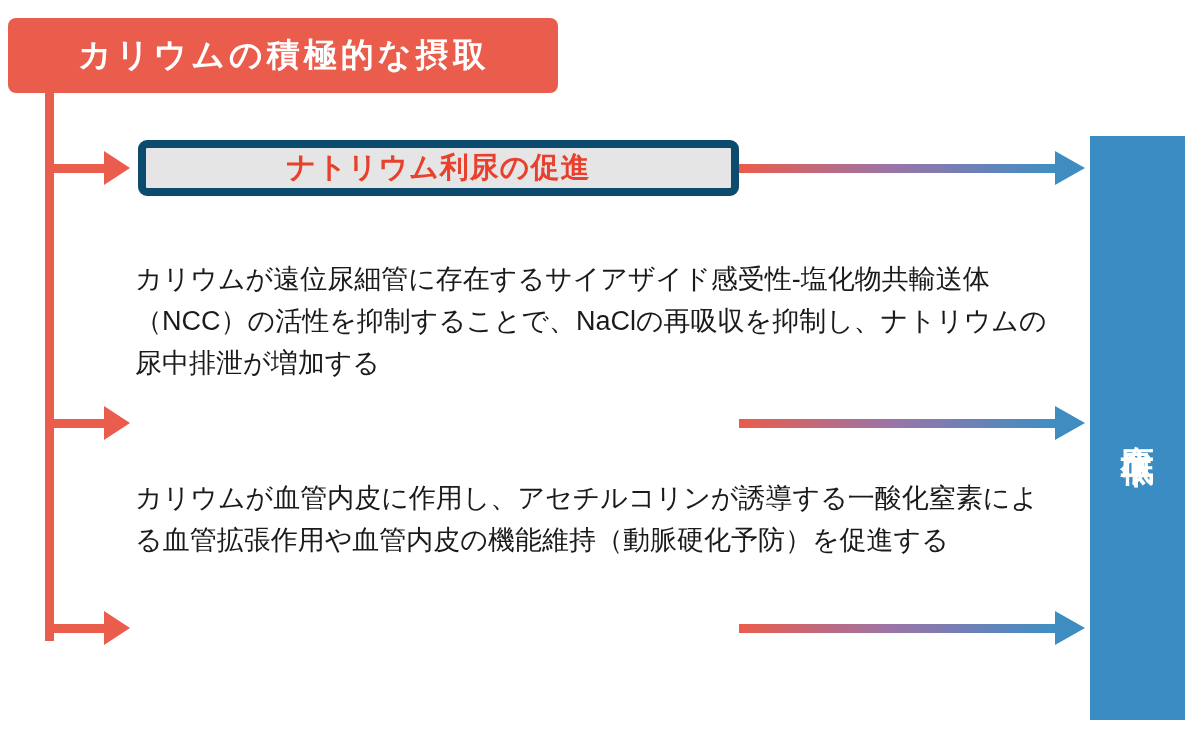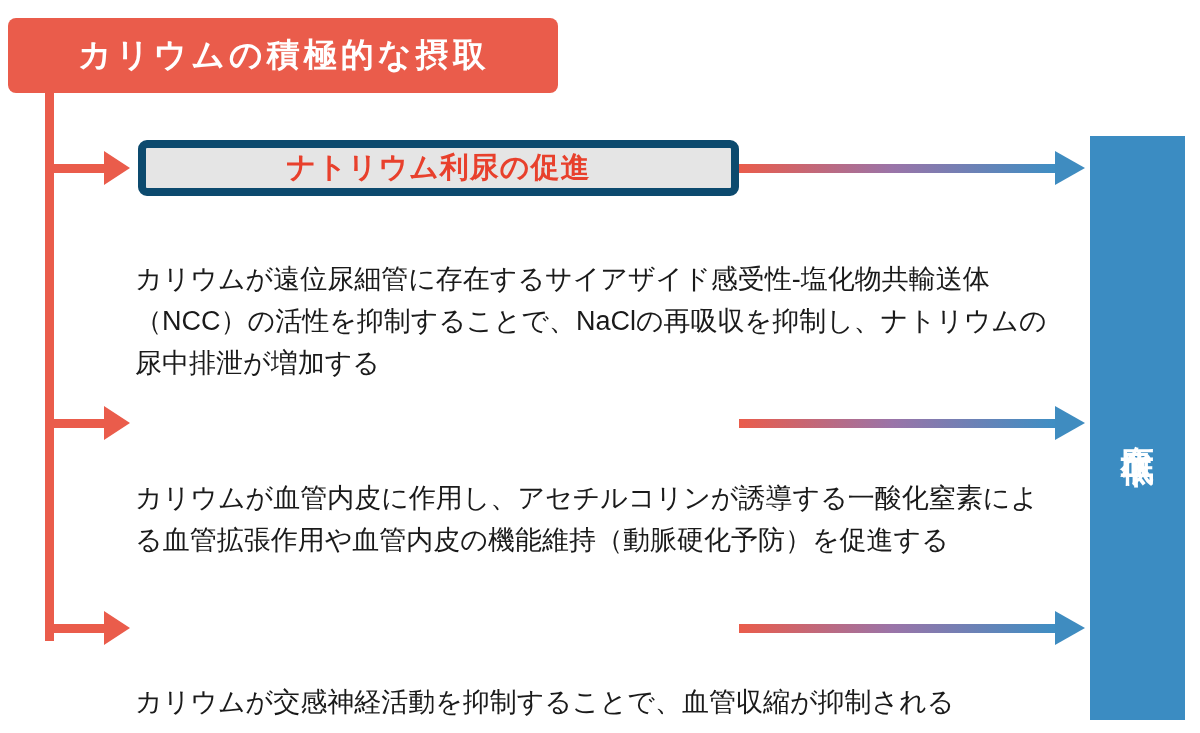--- a/index.html
+++ b/index.html
@@ -187,19 +187,18 @@
   <div class="stem row2-stem"></div>
   <div class="stem-arrow row2-stemhead"></div>
   <div class="grad-arrow row2-grad"></div>
   <div class="grad-head row2-gradhead"></div>
   <div class="body-text row2-body">カリウムが血管内皮に作用し、アセチルコリンが誘導する一酸化窒素による血管拡張作用や血管内皮の機能維持（動脈硬化予防）を促進する</div>
 
   <div class="stem row3-stem"></div>
   <div class="stem-arrow row3-stemhead"></div>
   <div class="grad-arrow row3-grad"></div>
   <div class="grad-head row3-gradhead"></div>
-  <div class="body-text row3-body">カリウムが交感神経活動を抑制することで、血管収縮が抑制される</div>
 
   <div class="result-bar">
     <span class="result-text">血圧低下</span>
   </div>
 
 </div>
 
 </body></html>

